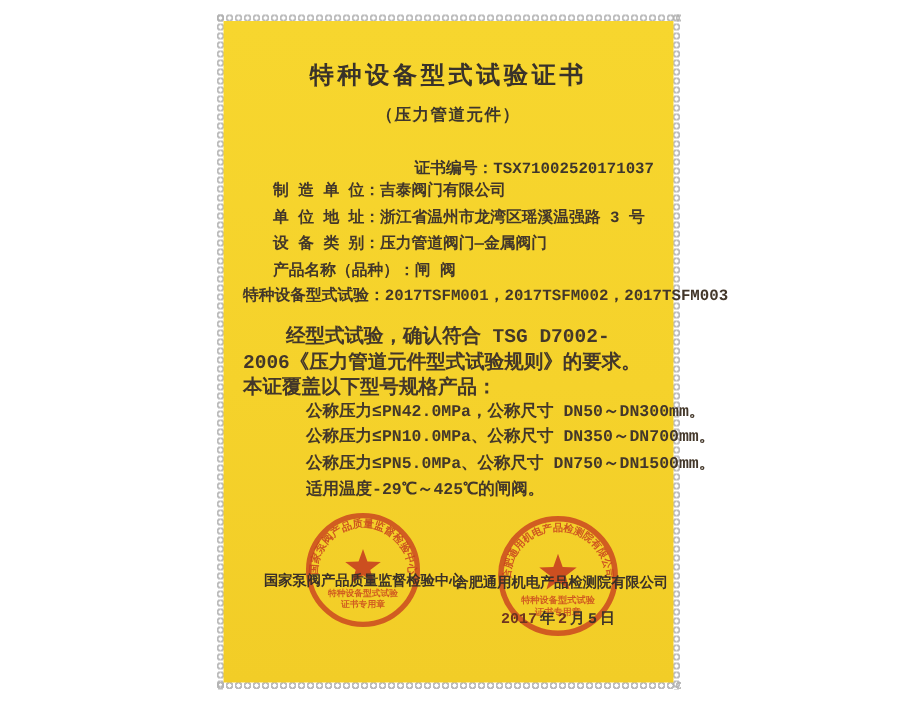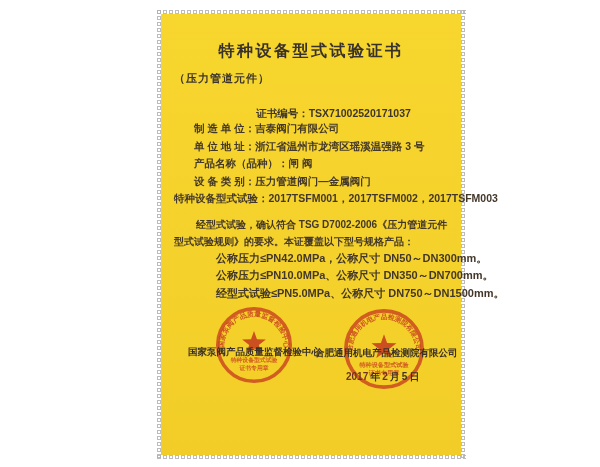--- a/index.html
+++ b/index.html
@@ -1,42 +1,42 @@
 <!DOCTYPE html>
 <html><head>
 <meta charset="utf-8">
 <style>
   html,body{margin:0;padding:0;background:#ffffff;}
   .stage{
     position:relative;width:600px;height:467px;background:#ffffff;overflow:hidden;
     font-family:"Liberation Sans","DejaVu Sans",sans-serif;color:#43372a;
   }
-  .cert{position:absolute;left:156px;top:9px;width:310px;height:451px;}
+  .cert{position:absolute;left:144px;top:9px;width:310px;height:451px;font-family:Liberation Mono, monospace;}
   
   .bd{position:absolute;opacity:.85;}
   .bd-h{left:0;right:0;height:6px;
     background-image:radial-gradient(circle at 3px 3px,rgba(0,0,0,0) 1.3px,#b0b0b0 1.4px,#b0b0b0 2.4px,rgba(0,0,0,0) 2.5px);
     background-size:6px 6px;background-repeat:repeat-x;}
   .bd-v{top:0;bottom:0;width:6px;
     background-image:radial-gradient(circle at 3px 3px,rgba(0,0,0,0) 1.3px,#b0b0b0 1.4px,#b0b0b0 2.4px,rgba(0,0,0,0) 2.5px);
     background-size:6px 6px;background-repeat:repeat-y;}
   .bd-top{top:0;}.bd-bottom{bottom:0;}.bd-left{left:0;}.bd-right{right:0;}
   .paper{
     position:absolute;inset:5px;
     background:linear-gradient(180deg,#f7d62e 0%,#f5d22b 55%,#f2cd27 100%);
   }
   .content{position:absolute;inset:0;padding:0 13px;font-weight:600;}
   .title{margin-top:27px;text-align:center;font-size:16px;line-height:20px;font-weight:bold;
     letter-spacing:2.5px;color:#39322a;}
-  .subtitle{margin-top:10px;font-size:11px;line-height:14px;letter-spacing:1px;color:#3e362c;}
-  .cert-no{margin-top:22px;text-align:center;padding-left:45px;font-size:10.5px;line-height:13px;color:#3e362c;}
+  .subtitle{margin-top:10px;text-align:center;font-size:11px;line-height:14px;letter-spacing:1px;color:#3e362c;}
+  .cert-no{margin-top:22px;text-align:right;padding-left:45px;font-size:10.5px;line-height:13px;color:#3e362c;}
   .fields{font-size:10.5px;line-height:17.5px;}
   .field-row{margin-left:20px;white-space:nowrap;}
   .field-row.flush{margin-left:0;}
-  .statement{margin-top:8px;font-size:10px;line-height:17px;text-indent:2.2em;color:#43372a;}
+  .statement{margin-top:8px;font-size:13px;line-height:17px;text-indent:2.2em;color:#43372a;}
   .specs{margin-top:0;font-size:11px;line-height:17.5px;}
   .spec-row{margin-left:42px;white-space:nowrap;}
   .footer{position:relative;height:110px;margin-top:4px;}
   .stamp{position:absolute;z-index:1;}
   .stamp-left{left:41px;top:0;width:78px;height:78px;}
   .stamp-right{left:169px;top:2px;width:82px;height:82px;}
   .org{position:absolute;z-index:2;font-size:9.5px;font-weight:bold;letter-spacing:0;color:#3a3028;white-space:nowrap;}
   .org-left{left:14px;top:40px;}
   .org-right{left:141px;top:41px;}
   .date{position:absolute;z-index:3;left:172px;top:64px;font-size:10px;color:#3d3228;white-space:nowrap;}
@@ -58,31 +58,32 @@
       <div class="content">
 
         <div class="title">特种设备型式试验证书</div>
         <div class="subtitle">（压力管道元件）</div>
 
         <div class="cert-no"><span>证书编号：</span><span>TSX71002520171037</span></div>
 
         <div class="fields">
           <div class="field-row"><span>制 造 单 位：</span><span>吉泰阀门有限公司</span></div>
           <div class="field-row"><span>单 位 地 址：</span><span>浙江省温州市龙湾区瑶溪温强路 3 号</span></div>
+          <div class="field-row"><span>设 备 类 别：</span><span>压力管道阀门—金属阀门</span></div>
           <div class="field-row"><span>产品名称（品种）：</span><span>闸  阀</span></div>
-          <div class="field-row"><span>设 备 类 别：</span><span>压力管道阀门—金属阀门</span></div>
           <div class="field-row flush"><span>特种设备型式试验：</span><span>2017TSFM001，2017TSFM002，2017TSFM003</span></div>
         </div>
 
         <div class="statement">经型式试验，确认符合 TSG D7002-2006《压力管道元件型式试验规则》的要求。本证覆盖以下型号规格产品：</div>
 
         <div class="specs">
           <div class="spec-row">公称压力≤PN42.0MPa，公称尺寸 DN50～DN300mm。</div>
           <div class="spec-row">公称压力≤PN10.0MPa、公称尺寸 DN350～DN700mm。</div>
-          <div class="spec-row">经型式试验≤PN5.0MPa、公称尺寸 DN750～DN1500mm。</div>
+          <div class="spec-row">公称压力≤PN5.0MPa、公称尺寸 DN750～DN1500mm。</div>
+          <div class="spec-row">适用温度-29℃～425℃的闸阀。</div>
         </div>
 
         <div class="footer">
 
           <svg class="stamp stamp-left" viewBox="0 0 100 100">
             <circle cx="50" cy="50" r="46.5" fill="none" stroke="#c8401f" stroke-width="4.5" opacity="0.8"></circle>
             <path id="arcL" d="M 12,61 A 39,39 0 1 1 88,61" fill="none"></path>
             <text font-size="9" font-weight="bold" fill="#c8401f" opacity="0.85">
               <textPath href="#arcL" startOffset="50%" text-anchor="middle">国家泵阀产品质量监督检验中心</textPath>
             </text>

